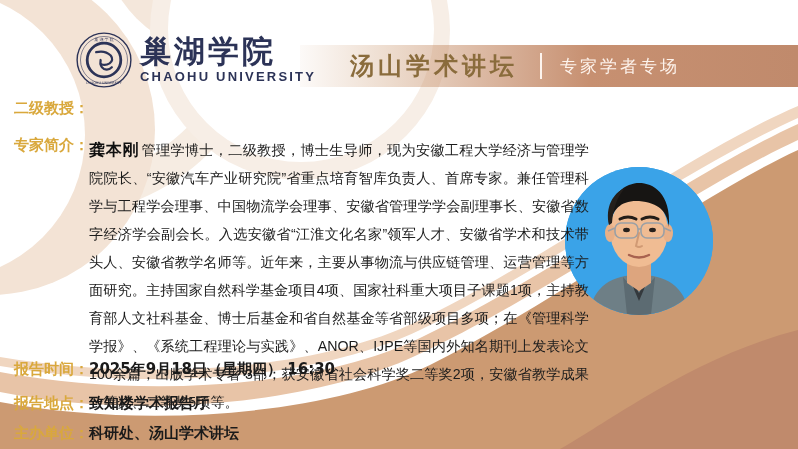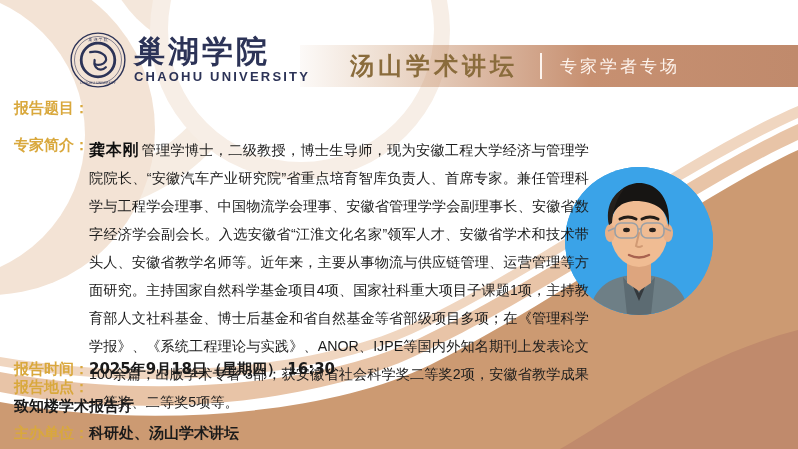--- a/index.html
+++ b/index.html
@@ -101,21 +101,21 @@
     font-size: 17px;
     letter-spacing: 3px;
     color: #fdf3ec;
     white-space: nowrap;
     font-family: "DejaVu Serif", "Liberation Serif", serif;
   }
 
   
   .logo-wrap {
     position: absolute;
-    left: 70px;
+    left: 76px;
     top: 32px;
     display: flex;
     align-items: center;
   }
   .logo-seal {
     width: 56px;
     height: 56px;
     flex: 0 0 auto;
   }
   .logo-text {
@@ -194,21 +194,21 @@
     font-family: Liberation Sans, sans-serif;
   }
   .bio-name {
     font-size: 16px;
     font-weight: bold;
     color: #0f0f0f;
     letter-spacing: 0.5px;
   }
 
   #time-row  { left: 14px; top: 360px; }
-  #place-row { left: 14px; top: 378px; flex-direction: column; }
+  #place-row { left: 14px; top: 394px; }
   #host-row  { left: 14px; top: 424px; }
 
   .gap { display: inline-block; width: 2px; }
 </style>
 </head>
 <body>
 
 <div id="poster">
 
   <div class="deco-layer">
@@ -281,21 +281,21 @@
       <ellipse cx="61.5" cy="63" rx="3.4" ry="2.2" fill="#27201c"></ellipse>
       <ellipse cx="87.5" cy="63" rx="3.4" ry="2.2" fill="#27201c"></ellipse>
 
       <path d="M 74 66 L 71 79 q 3 2 6 0" stroke="#d19a74" stroke-width="2" fill="none" stroke-linecap="round"></path>
 
       <path d="M 64 88 q 10 5 20 0" stroke="#a8624f" stroke-width="2.4" fill="none" stroke-linecap="round"></path>
     </svg>
   </div>
 
   <div class="row" id="title-row">
-    <span class="label">报告题目：</span>
+    <span class="label">二级教授：</span>
   </div>
 
   <div class="row" id="bio-row">
     <span class="label">专家简介：</span>
     <span class="bio-block"><span class="bio-name">龚本刚</span><span class="gap"></span><span>管理学博士，二级教授，博士生导师，现为安徽工程大学经济与管理学院院长、“安徽汽车产业研究院”省重点培育智库负责人、首席专家。兼任管理科学与工程学会理事、中国物流学会理事、安徽省管理学学会副理事长、安徽省数字经济学会副会长。入选安徽省“江淮文化名家”领军人才、安徽省学术和技术带头人、安徽省教学名师等。近年来，主要从事物流与供应链管理、运营管理等方面研究。主持国家自然科学基金项目4项、国家社科重大项目子课题1项，主持教育部人文社科基金、博士后基金和省自然基金等省部级项目多项；在《管理科学学报》、《系统工程理论与实践》、ANOR、IJPE等国内外知名期刊上发表论文100余篇；出版学术专著 3部；获安徽省社会科学奖二等奖2项，安徽省教学成果一等奖、二等奖5项等。</span></span>
   </div>
 
   <div class="row" id="time-row">
     <span class="label">报告时间：</span>
     <span class="value-bold">2025年9月18日（星期四） 16:30</span>

